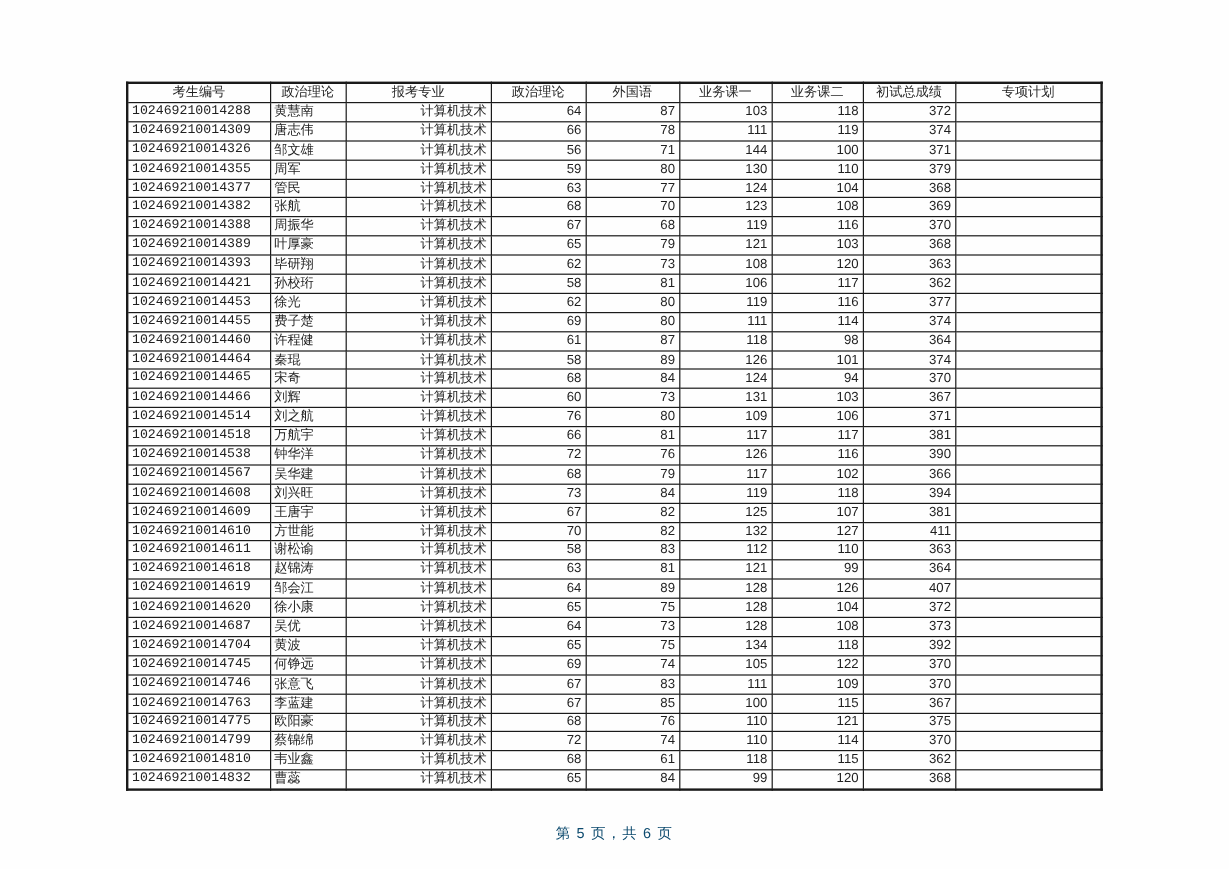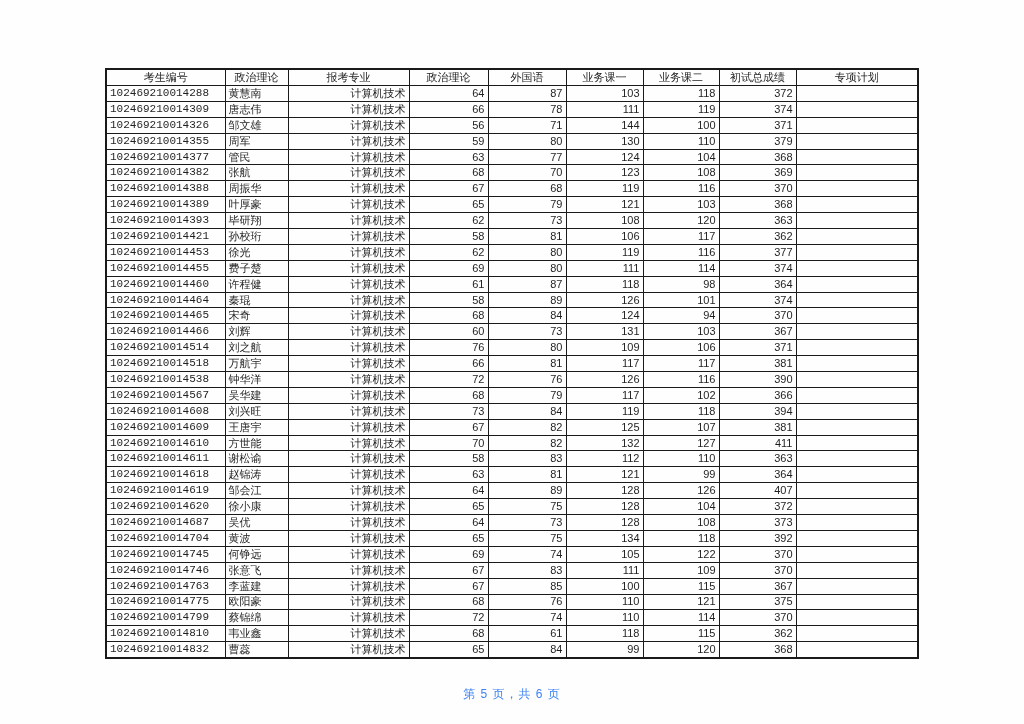--- a/index.html
+++ b/index.html
@@ -46,21 +46,21 @@
   .c-num    { text-align: right; }
   .c-plan   { text-align: left; }
   .footer {
     position: absolute;
     left: 0;
     right: 0;
     top: 686px;
     text-align: center;
     font-size: 12px;
     letter-spacing: 1px;
-    color: #3b82f6;
+    color: #0c4a6e;
   }
 </style>
 </head>
 <body>
 
 <div class="page">
 
   <table class="score-table">
     <colgroup>
       <col style="width:119px">

